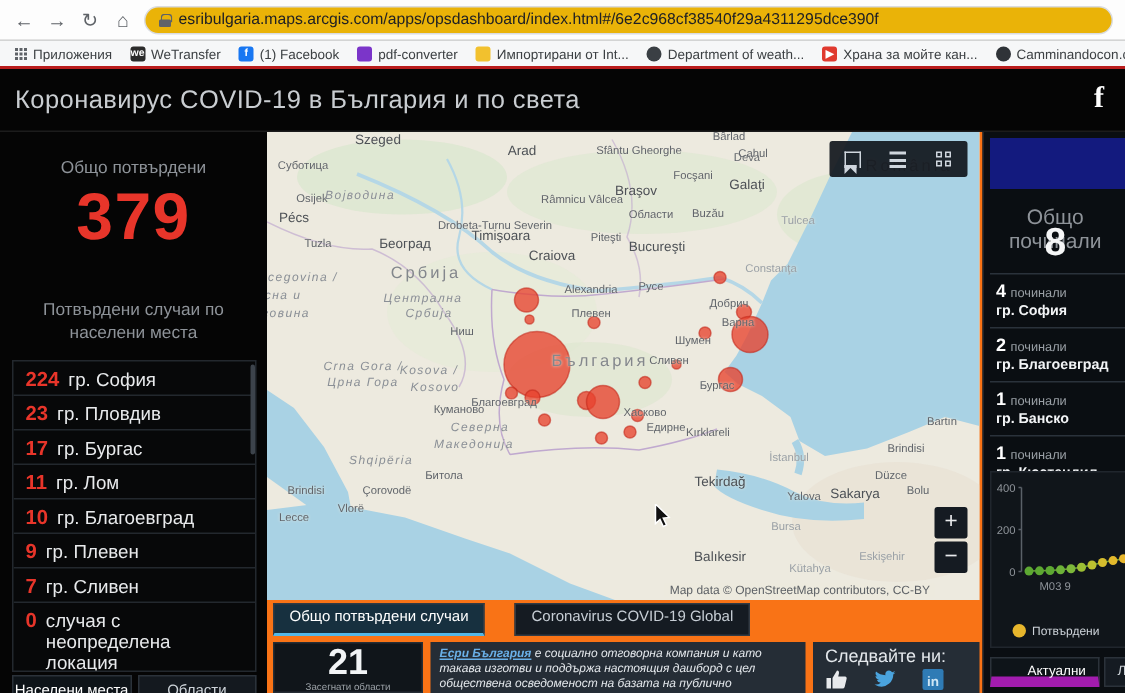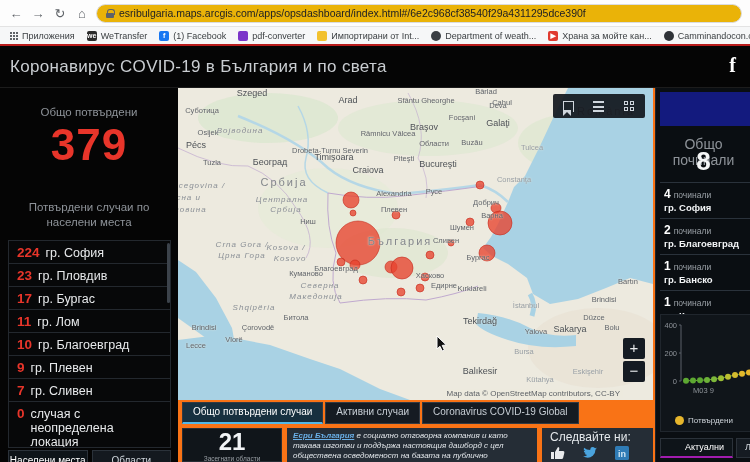--- a/index.html
+++ b/index.html
@@ -76,21 +76,21 @@
   .ic-grid { display:grid; grid-template-columns:4px 4px; grid-gap:2px;}
   .ic-grid i { width:4px; height:4px; border:1.2px solid #cfd6dd; display:block;}
   #zoom-ctl { position:absolute; right:8px; bottom:16px; width:22px;}
   .zbtn { width:22px; height:21px; background:#151b22; color:#e8eaec; font-size:15px; text-align:center;
     line-height:20px; margin-bottom:2px; cursor:pointer; border-radius:2px;}
   #attribution { position:absolute; right:30px; bottom:2px; font-size:8px; color:#5d6166;
     background:rgba(236,234,222,.75); padding:0 3px;}
   #cursor { position:absolute; left:258px; top:248px; width:11px; height:16px;}
 
   
-  #map-tabs { position:absolute; left:182px; top:356px; width:471px; height:22px; display:flex; gap:2px;}
+  #map-tabs { position:absolute; left:182px; top:356px; width:471px; height:22px; display:flex; gap:20px;}
   .mtab { font-size:10px; color:#c7ced5; padding:3px 10px 0; border:1px solid #323a43;
     background:#151b22; cursor:pointer; white-space:nowrap;}
   .mtab.active { background:#17303f; border-bottom:2px solid #53b7e8; color:#fff;}
 
   
   #bottom { position:absolute; left:178px; top:382px; width:475px; height:34px; display:flex; gap:5px; padding-left:4px;}
   #areas-panel { width:100px; background:#10151a; text-align:center; border:1px solid #262d34;}
   #areas-value { color:#f2f4f6; font-size:24px; font-weight:bold; line-height:26px;}
   #areas-label { color:#9aa0a6; font-size:6.5px;}
   #info-panel { width:250px; background:#252d36; padding:3px 6px; overflow:hidden;}
@@ -115,21 +115,21 @@
   .death-city { color:#f2f4f6; font-size:9.5px; font-weight:bold; margin-top:1px;}
   #chart-panel { position:absolute; left:4px; top:226px; width:91px; height:118px; background:#10151a;
     border:1px solid #20262d; overflow:hidden;}
   .tick { font-size:7.5px; fill:#8e9399;}
   #legend { position:absolute; left:14px; bottom:6px; display:flex; align-items:center; gap:4px;}
   #legend .dot { width:9px; height:9px; border-radius:50%; background:#e7b62c;}
   #legend .txt { color:#cdd3d9; font-size:8px; white-space:nowrap;}
   #chart-tabs { position:absolute; left:4px; top:350px; width:91px; height:20px; display:flex; gap:3px; overflow:hidden;}
   .ctab { font-size:9px; color:#cdd3d9; background:#151b22; border:1px solid #2b323a;
     padding:3px 8px 0; cursor:pointer; white-space:nowrap; flex:0 0 auto;}
-  .ctab.active { border-bottom:2px solid #a21caf; color:#fff; background:#0e1419;padding-left:24px;}
+  .ctab.active { border-bottom:7px solid #a21caf; color:#fff; background:#0e1419;padding-left:24px;}
 </style>
 </head>
 <body>
 
 <div id="stage">
 
   <div id="chrome">
     <span class="navbtn">←</span>
     <span class="navbtn">→</span>
     <span class="navbtn">↻</span>
@@ -369,21 +369,20 @@
         <div class="zbtn">−</div>
       </div>
       <div id="attribution">Map data © OpenStreetMap contributors, CC-BY</div>
       <svg id="cursor" viewBox="0 0 11 16">
         <path d="M1,0 L1,13 L4,10.3 L6.2,15 L8.4,14 L6.2,9.4 L10.3,9 Z" fill="#111" stroke="#fff" stroke-width="1"></path>
       </svg>
     </div>
 
     <div id="map-tabs">
         <div class="mtab active">Общо потвърдени случаи</div>
-        <div class="mtab">Активни случаи</div>
         <div class="mtab">Coronavirus COVID-19 Global</div>
       </div>
 
     <div id="bottom">
       <div id="areas-panel">
         <div id="areas-value">21</div>
         <div id="areas-label">Засегнати области</div>
       </div>
       <div id="info-panel">
         <div id="info-text"><a>Есри България</a><span> е социално отговорна компания и като такава изготви и поддържа настоящия дашборд с цел обществена осведоменост на базата на публично</span></div>

